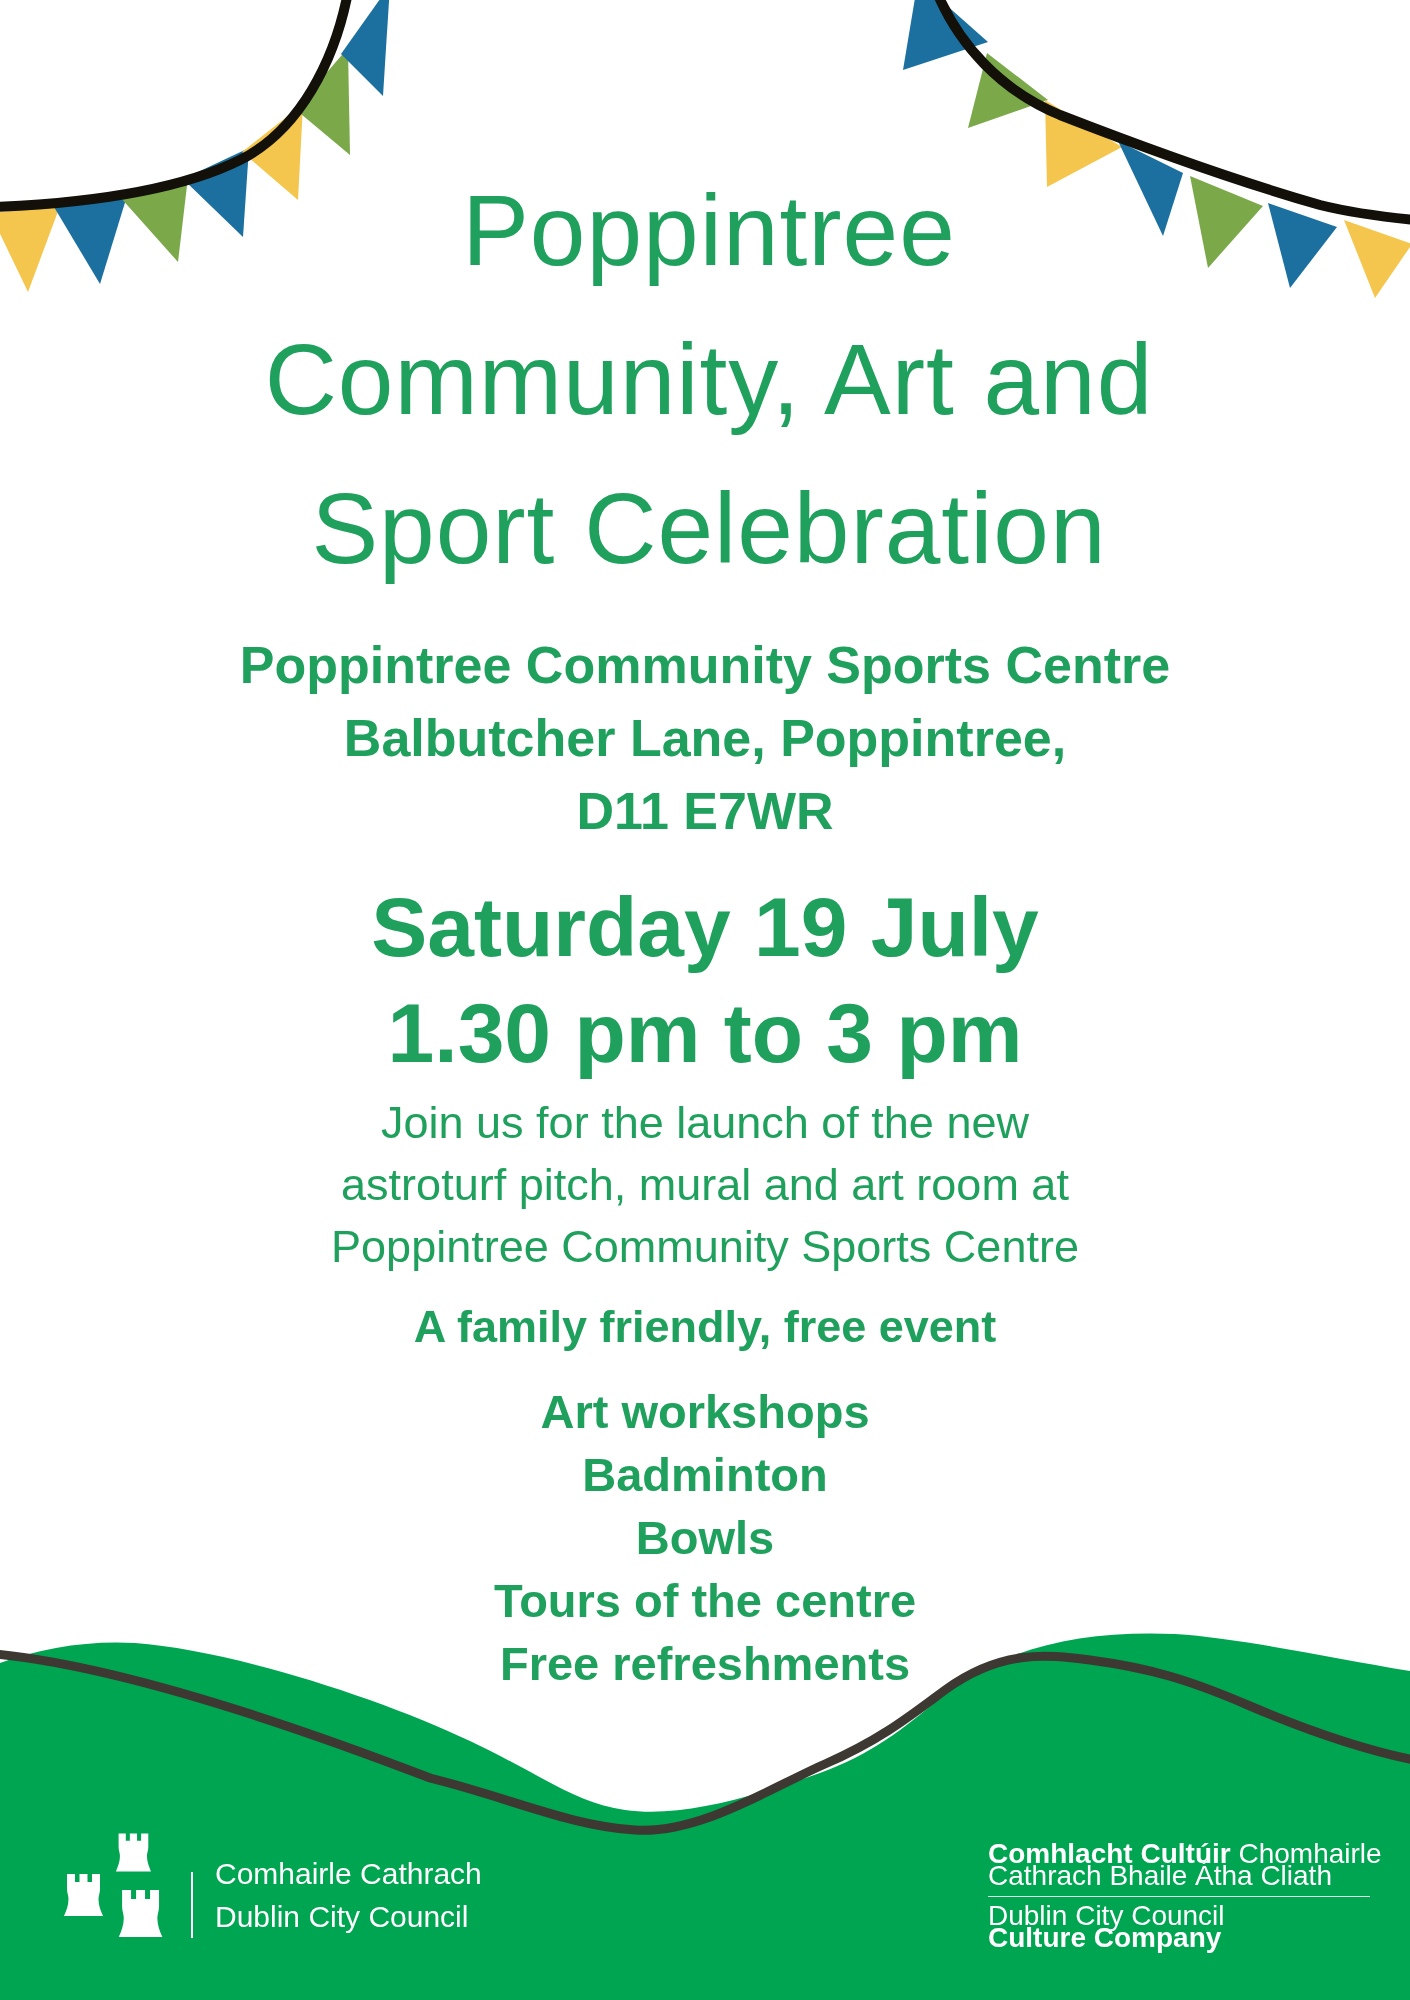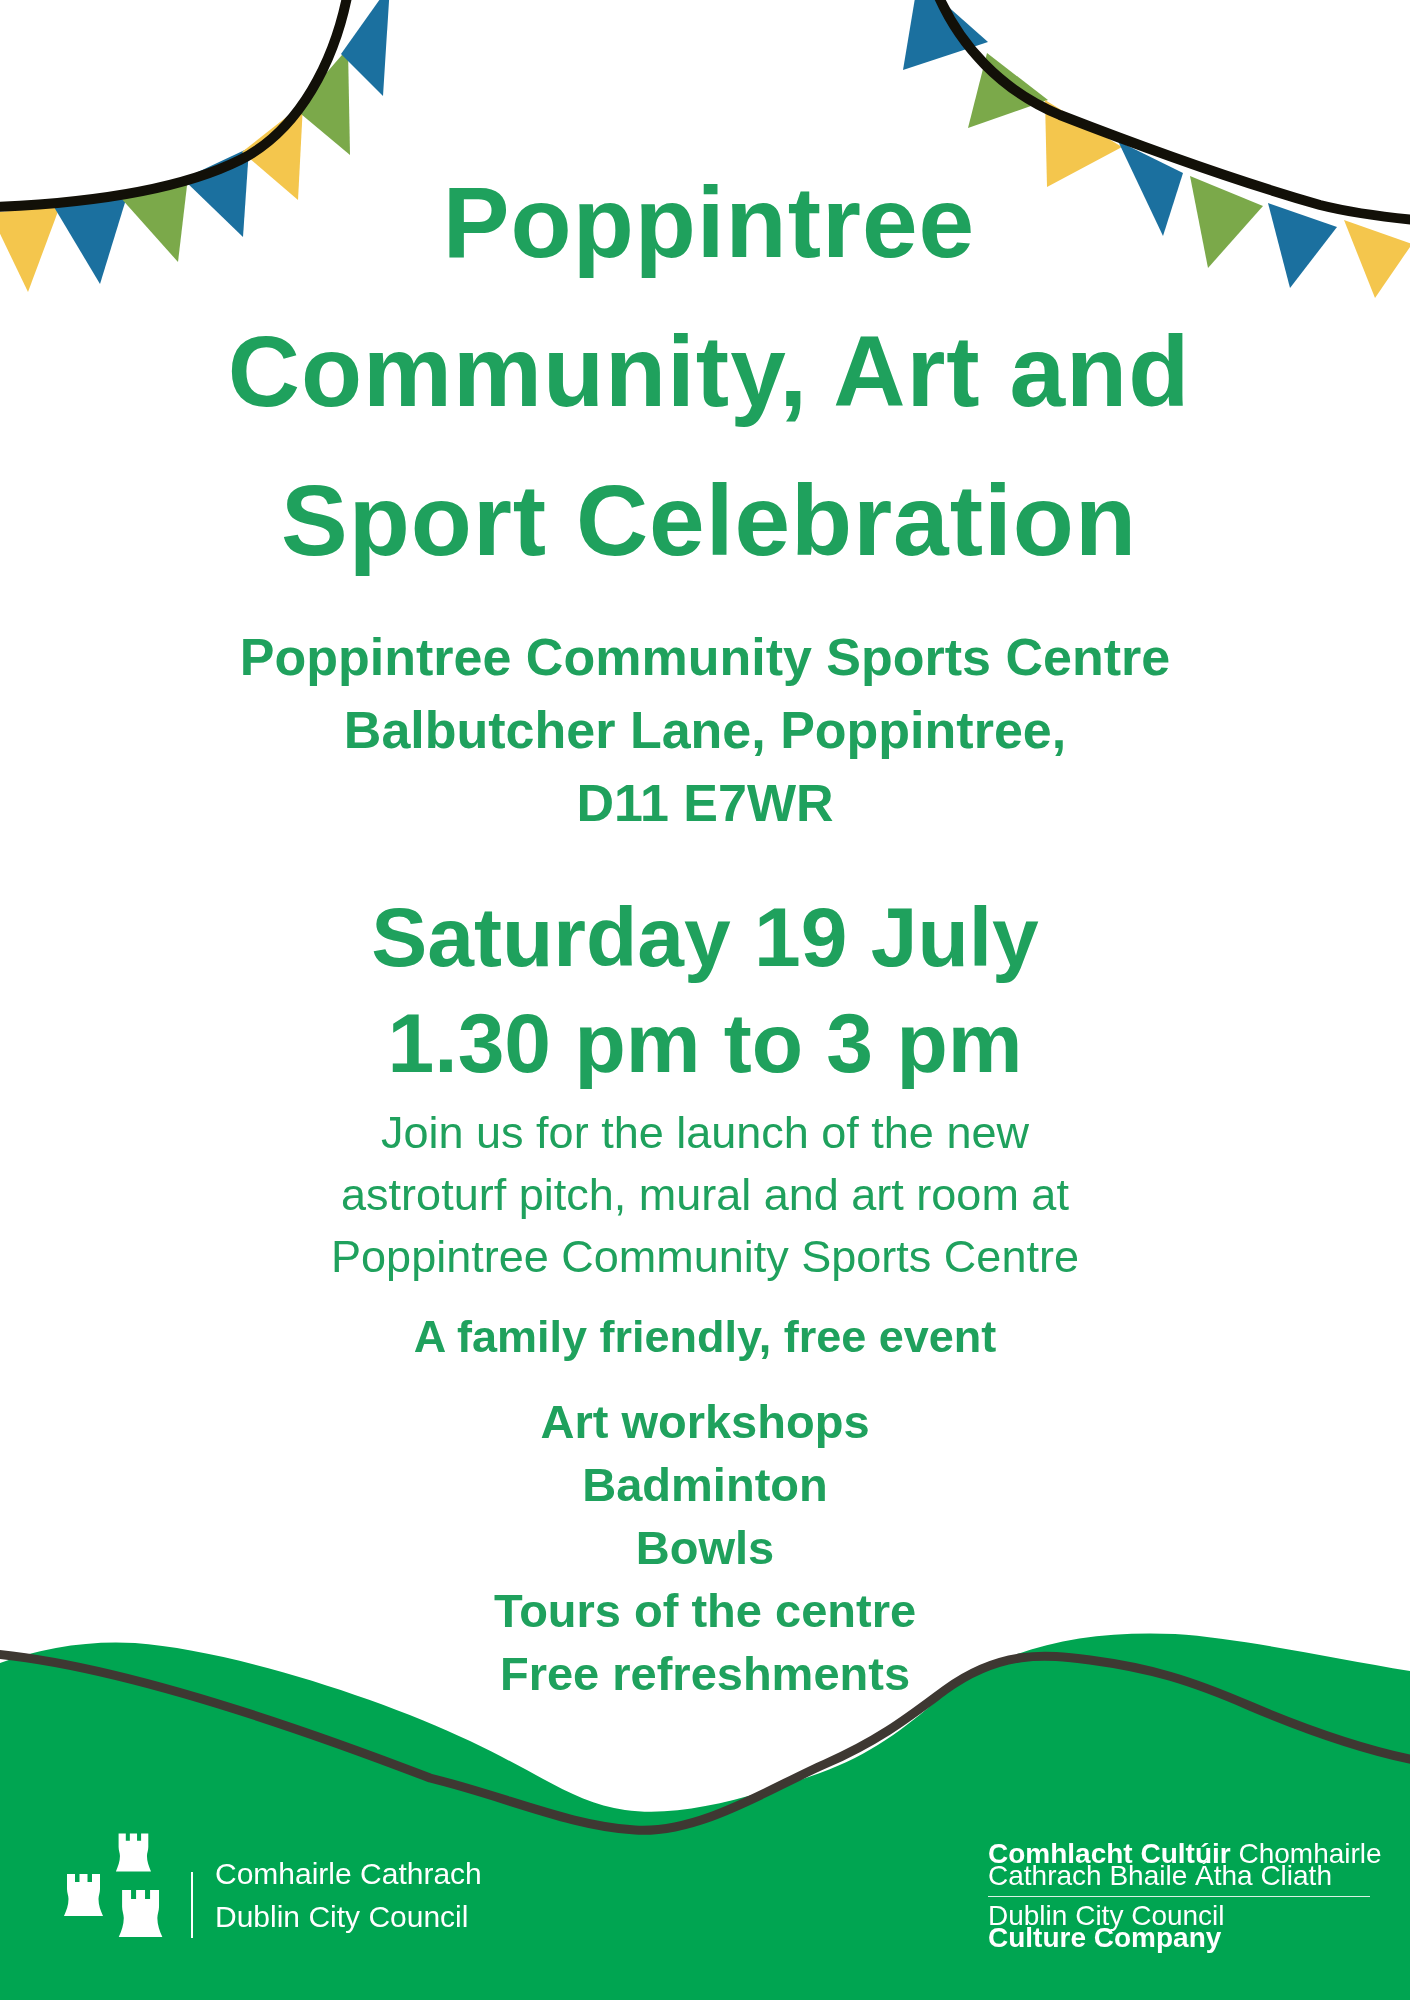--- a/index.html
+++ b/index.html
@@ -10,23 +10,23 @@
   }
   .poster{position:absolute;inset:0;}
 
   
   .bunting{position:absolute;top:0;}
   .bunting-left{left:0;width:400px;height:300px;}
   .bunting-right{left:890px;width:522px;height:310px;}
 
   
   .content{position:absolute;top:0;left:0;width:1410px;text-align:center;color:#1FA15D;}
-  .title{margin:8px;padding-top:140px;font-size:100px;line-height:149px;font-weight:bold;letter-spacing:1px;color:#1FA15D;padding-left:8px;}
+  .title{margin:16px;padding-top:140px;font-size:100px;line-height:149px;font-weight:normal;letter-spacing:1px;color:#1FA15D;padding-left:8px;}
   .venue{margin-top:26px;font-size:52px;line-height:73px;font-weight:bold;}
-  .datetime{margin-top:44px;font-size:84px;line-height:106px;font-weight:bold;}
+  .datetime{margin-top:26px;font-size:84px;line-height:106px;font-weight:bold;}
   .description{margin-top:6px;font-size:45px;line-height:62px;font-weight:400;}
   .tagline{margin-top:18px;font-size:45px;line-height:62px;font-weight:700;}
   .activities{margin-top:22px;font-size:47px;line-height:63px;font-weight:bold;}
 
   
   .footer-wave{position:absolute;left:0;top:1588px;width:1410px;height:412px;}
 
   .dcc-logo{position:absolute;left:63px;top:1832px;display:flex;align-items:flex-end;color:#ffffff;}
   .castle-cluster{position:relative;width:102px;height:106px;flex:0 0 auto;}
   .castle{position:absolute;}

